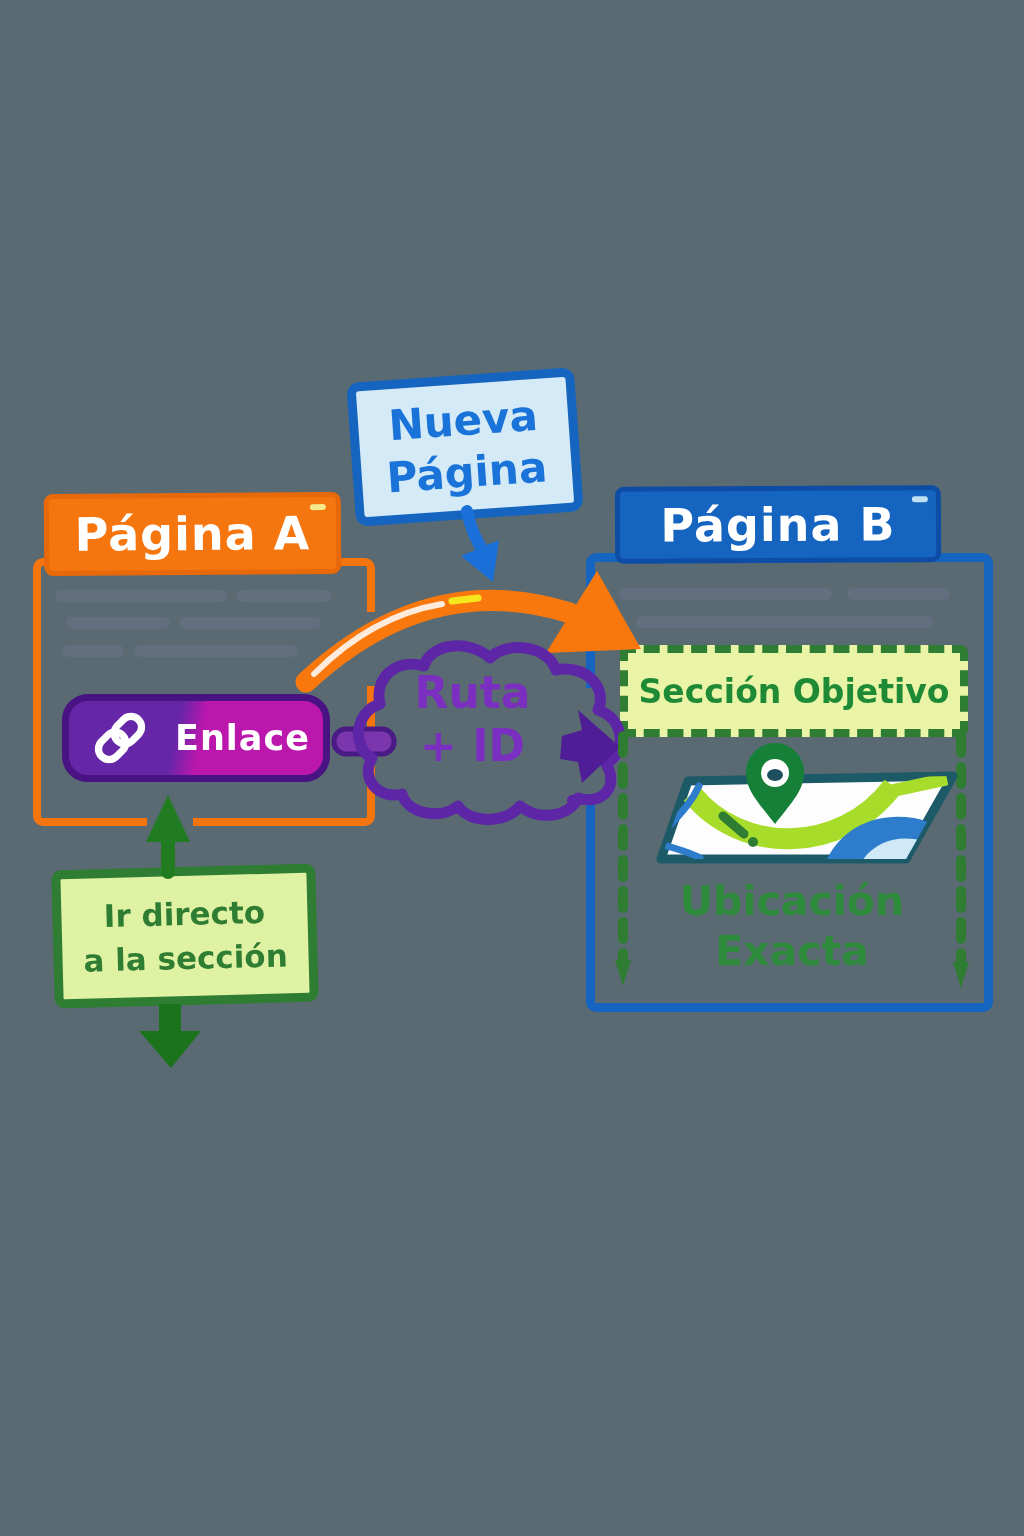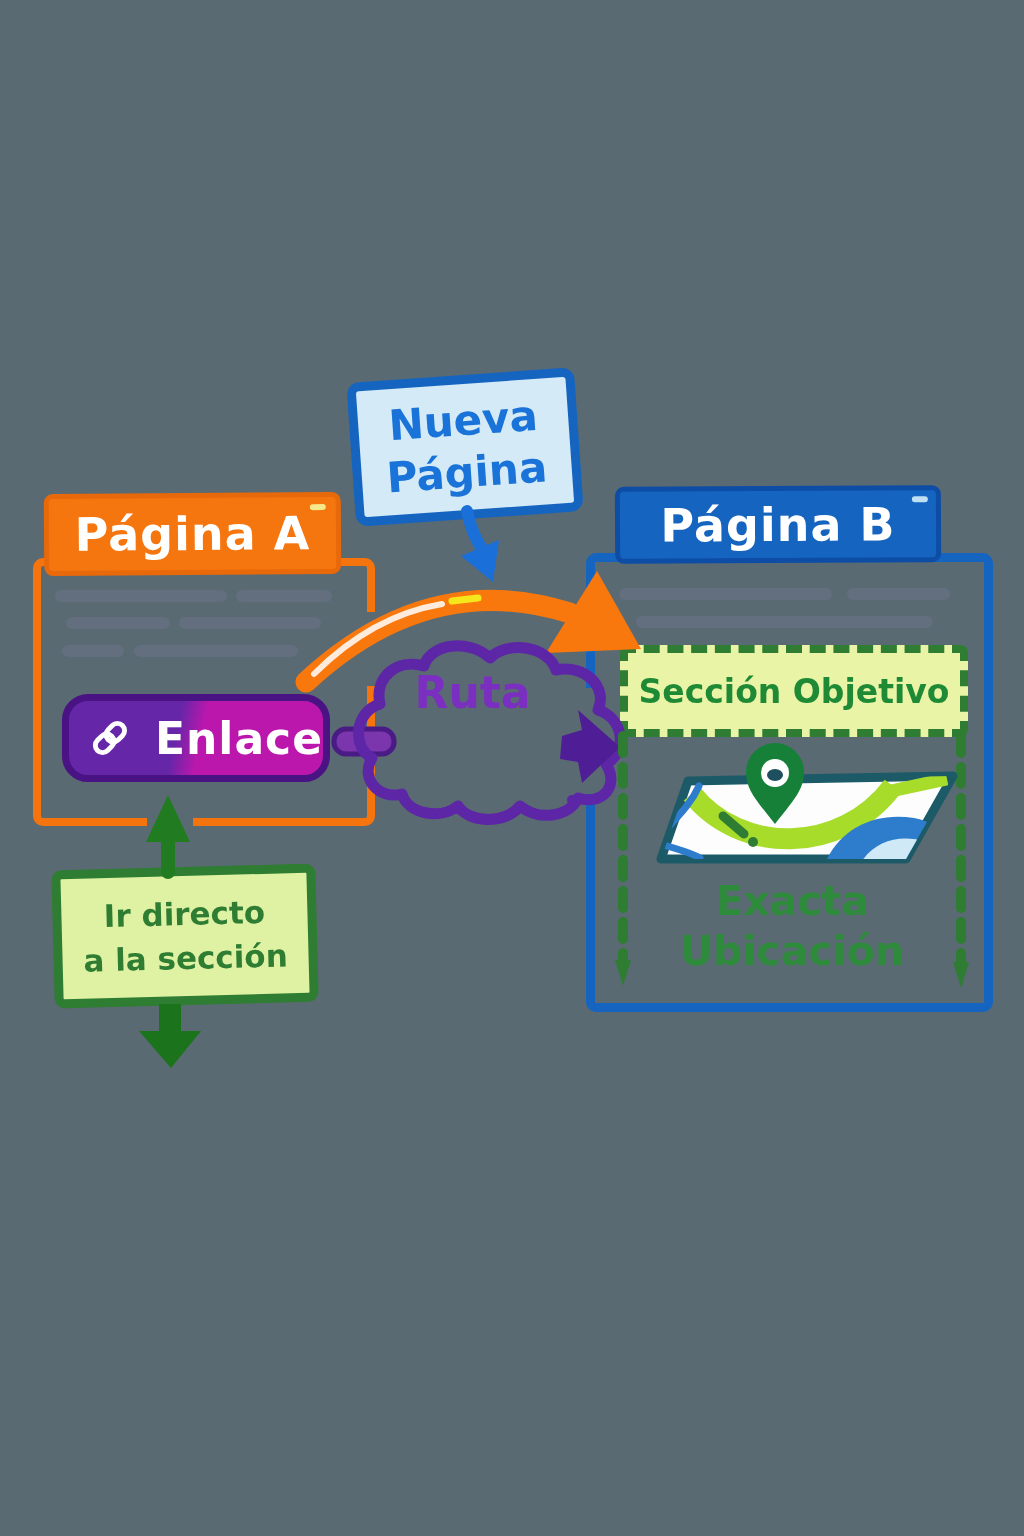--- a/index.html
+++ b/index.html
@@ -33,21 +33,21 @@
     display:flex;flex-direction:column;align-items:center;justify-content:center;
     color:#1a73d8;font-weight:bold;font-size:42px;line-height:52px;
   }
   
   #link-button{
     left:62px;top:694px;width:268px;height:88px;box-sizing:border-box;
     border:7px solid #4a1383;border-radius:26px;z-index:3;
     background:linear-gradient(102deg,#6526a8 0%,#6526a8 42%,#bb17ad 52%,#bb17ad 100%);
     display:flex;align-items:center;justify-content:flex-start;gap:16px;padding-left:20px;
   }
-  #link-button .lbl{color:#ffffff;font-weight:bold;font-size:44px;letter-spacing:1px;margin-left:8px;}
+  #link-button .lbl{color:#ffffff;font-weight:bold;font-size:35px;letter-spacing:1px;margin-left:8px;}
   
   #target-section-box{
     left:620px;top:645px;width:348px;height:92px;box-sizing:border-box;
     background:#e9f4a6;border:8px dashed #2e7d32;border-radius:8px;z-index:3;
     display:flex;align-items:center;justify-content:center;
     color:#1f8a35;font-weight:bold;font-size:33px;white-space:nowrap;
   }
   
   #direct-note{
     left:53px;top:867px;width:264px;height:138px;box-sizing:border-box;
@@ -119,25 +119,26 @@
     <span>Sección Objetivo</span>
   </div>
 
   <div class="abs" id="direct-note">
     <span>Ir directo</span>
     <span>a la sección</span>
   </div>
 
   <div class="abs" id="route-cloud-text">
     <div>Ruta</div>
+    <div>+ ID</div>
   </div>
 
   <div class="abs" id="location-caption">
+    <div>Ubicación</div>
     <div>Exacta</div>
-    <div>Ubicación</div>
   </div>
 
   <svg id="overlay" width="1024" height="1536" viewBox="0 0 1024 1536">
 
     <g>
       <path d="M 306 682 C 390 604, 478 584, 570 613" stroke="#f8780e" stroke-width="21" fill="none" stroke-linecap="round"></path>
       <path d="M 641 649 L 546 653 L 597 571 Z" fill="#f8780e"></path>
       <path d="M 314 674 C 362 626, 406 610, 442 604" stroke="#ffffff" stroke-width="6" fill="none" stroke-linecap="round" opacity="0.85"></path>
       <path d="M 452 601 L 478 598" stroke="#f6e71c" stroke-width="7" fill="none" stroke-linecap="round"></path>
     </g>

